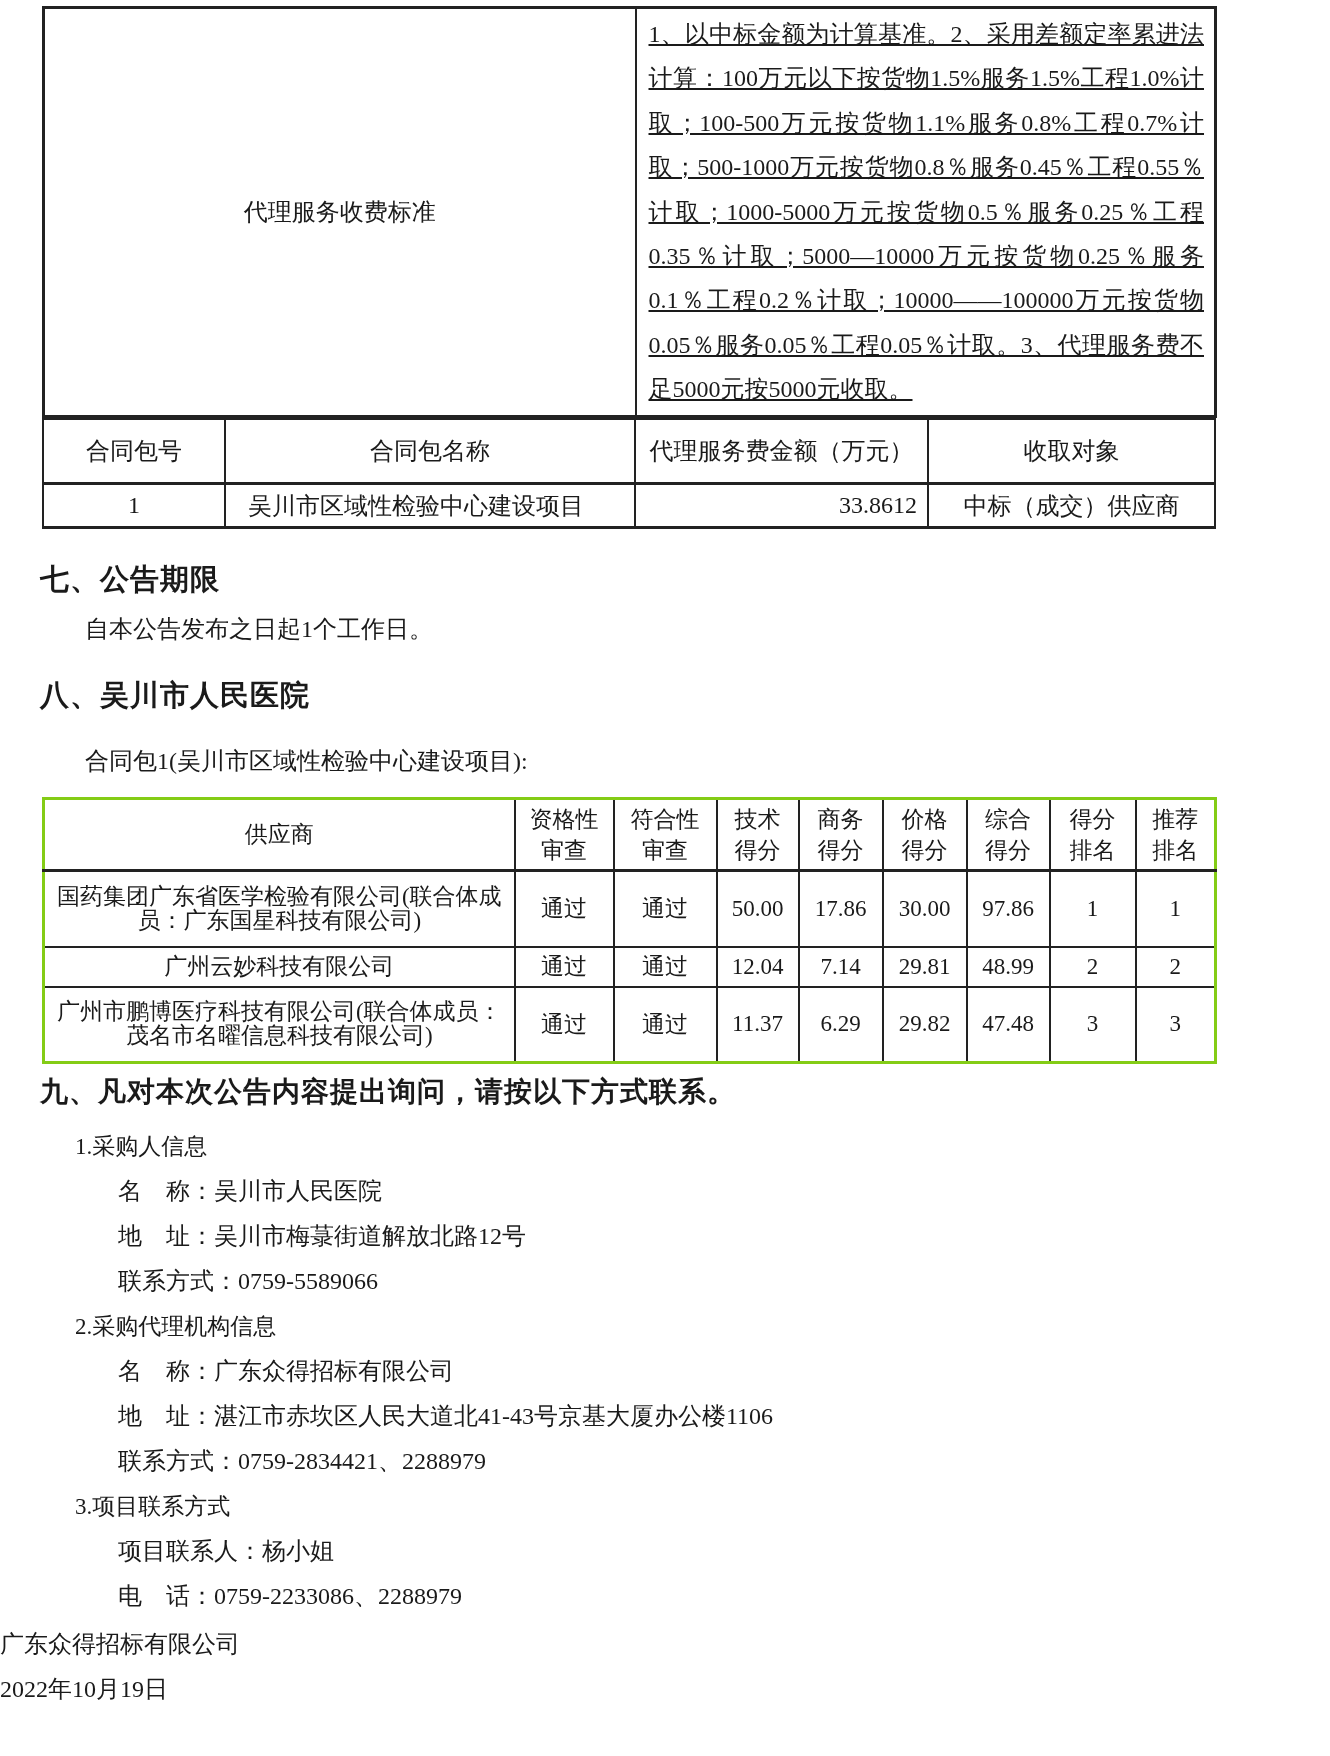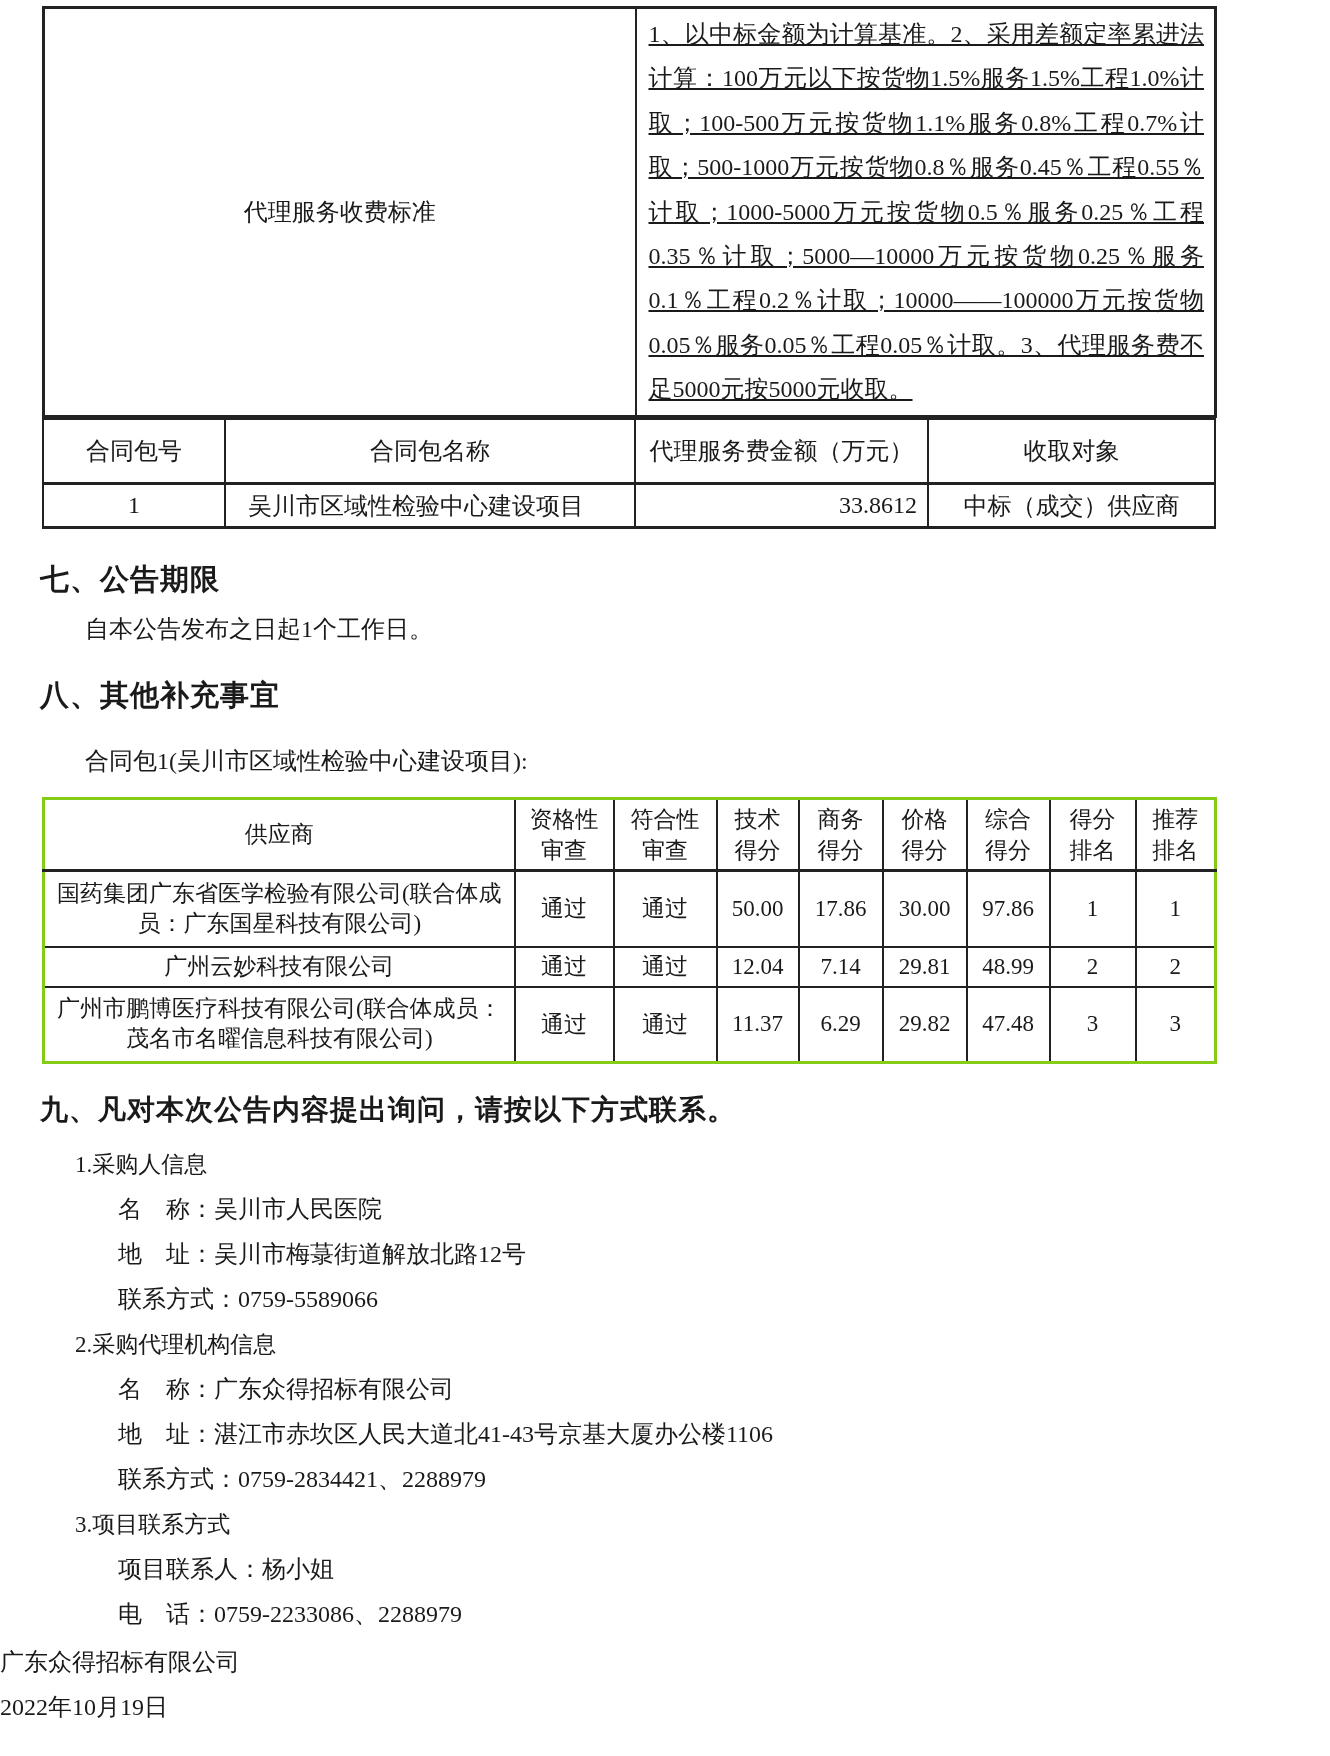--- a/index.html
+++ b/index.html
@@ -48,31 +48,31 @@
   table.t3 { margin-top: 18px; border: 3px solid #84cc16; }
   table.t3 td { font-size: 23px; border-width: 2px; }
   table.t3 tr.hd td {
     height: 72px;
     line-height: 31px;
     white-space: pre-line;
     border-bottom-width: 3px;
   }
   table.t3 tr.r1 td, table.t3 tr.r3 td { height: 76px; }
   table.t3 tr.r2 td { height: 40px; }
-  table.t3 td.supplier { line-height: 30px; padding: 2px 6px; }
+  table.t3 td.supplier { line-height: 24px; padding: 2px 6px; }
   
   .h {
     font-size: 29px;
     font-weight: 600;
     line-height: 40px;
     margin: 30px 0 0 40px;
     letter-spacing: 1px;
   }
   .h8 { margin-top: 28px; }
-  .h9 { margin-top: 26px; font-size: 28px; }
+  .h9 { margin-top: 8px; font-size: 28px; }
   .p1 {
     font-size: 24px;
     line-height: 36px;
     margin: 12px 0 0 85px;
   }
   .p2 { margin-top: 28px; }
   .contact { margin-top: 12px; font-size: 24px; }
   .cl { line-height: 45px; }
   .lvl1 { padding-left: 75px; font-size: 23px; }
   .lvl2 { padding-left: 118px; }
@@ -121,21 +121,21 @@
         <td class="name">吴川市区域性检验中心建设项目</td>
         <td class="amount">33.8612</td>
         <td>中标（成交）供应商</td>
       </tr>
     </tbody>
   </table>
 
   <div class="h">七、公告期限</div>
   <div class="p1">自本公告发布之日起1个工作日。</div>
 
-  <div class="h h8">八、其他补充事宜</div>
+  <div class="h h8">八、吴川市人民医院</div>
   <div class="p1 p2">合同包1(吴川市区域性检验中心建设项目):</div>
 
   <table class="t t3">
     <colgroup>
       <col style="width:471px">
         <col style="width:99px">
         <col style="width:103px">
       <col style="width:82px">
         <col style="width:84px">
         <col style="width:84px">

